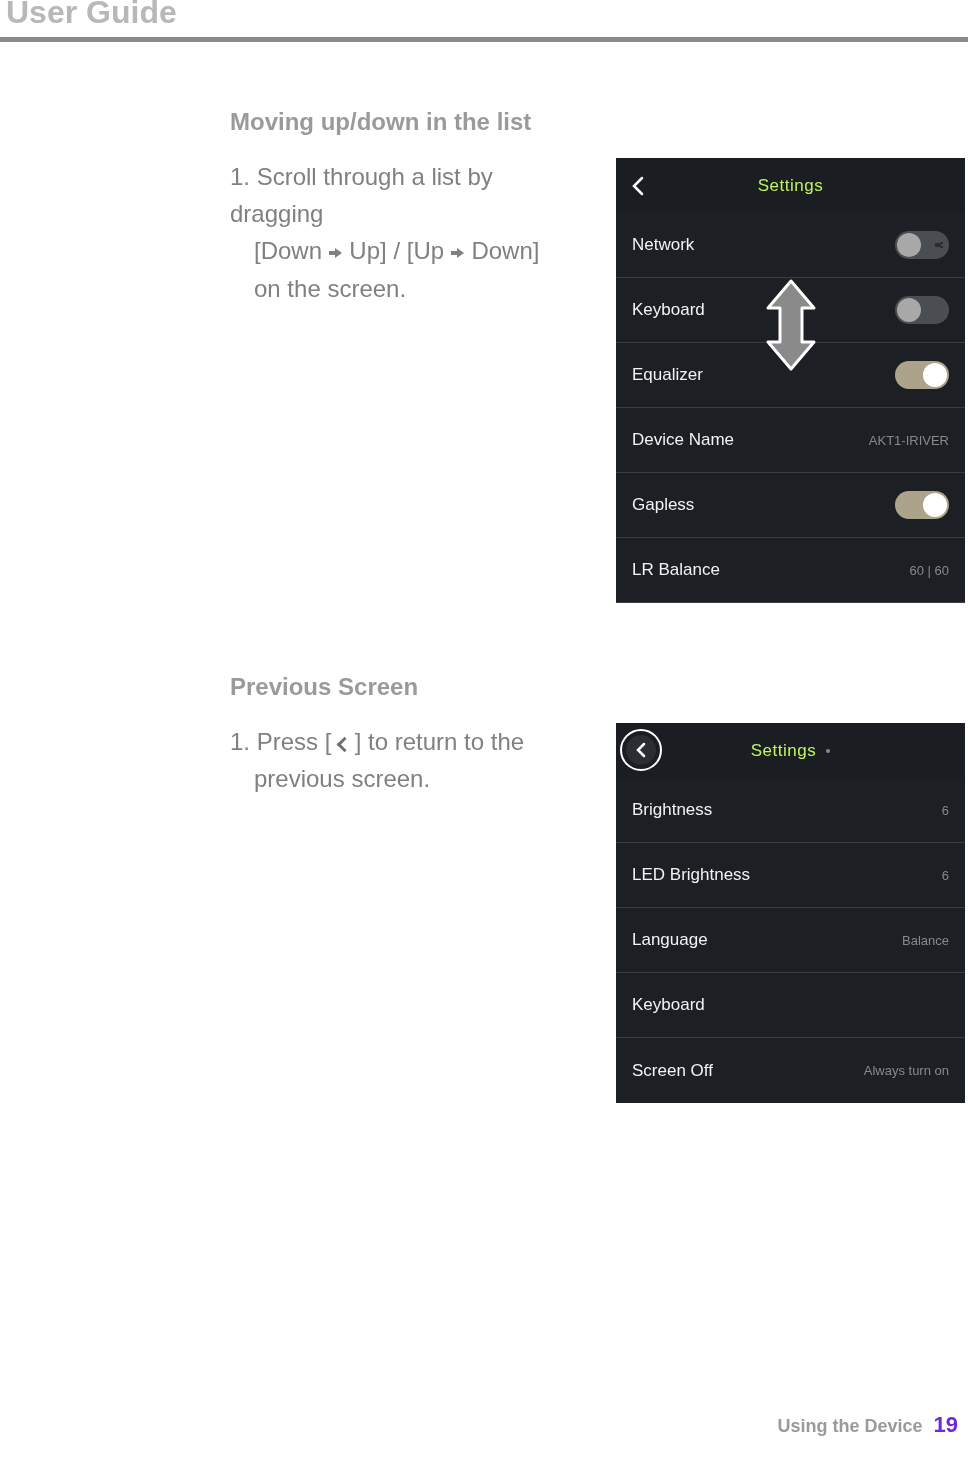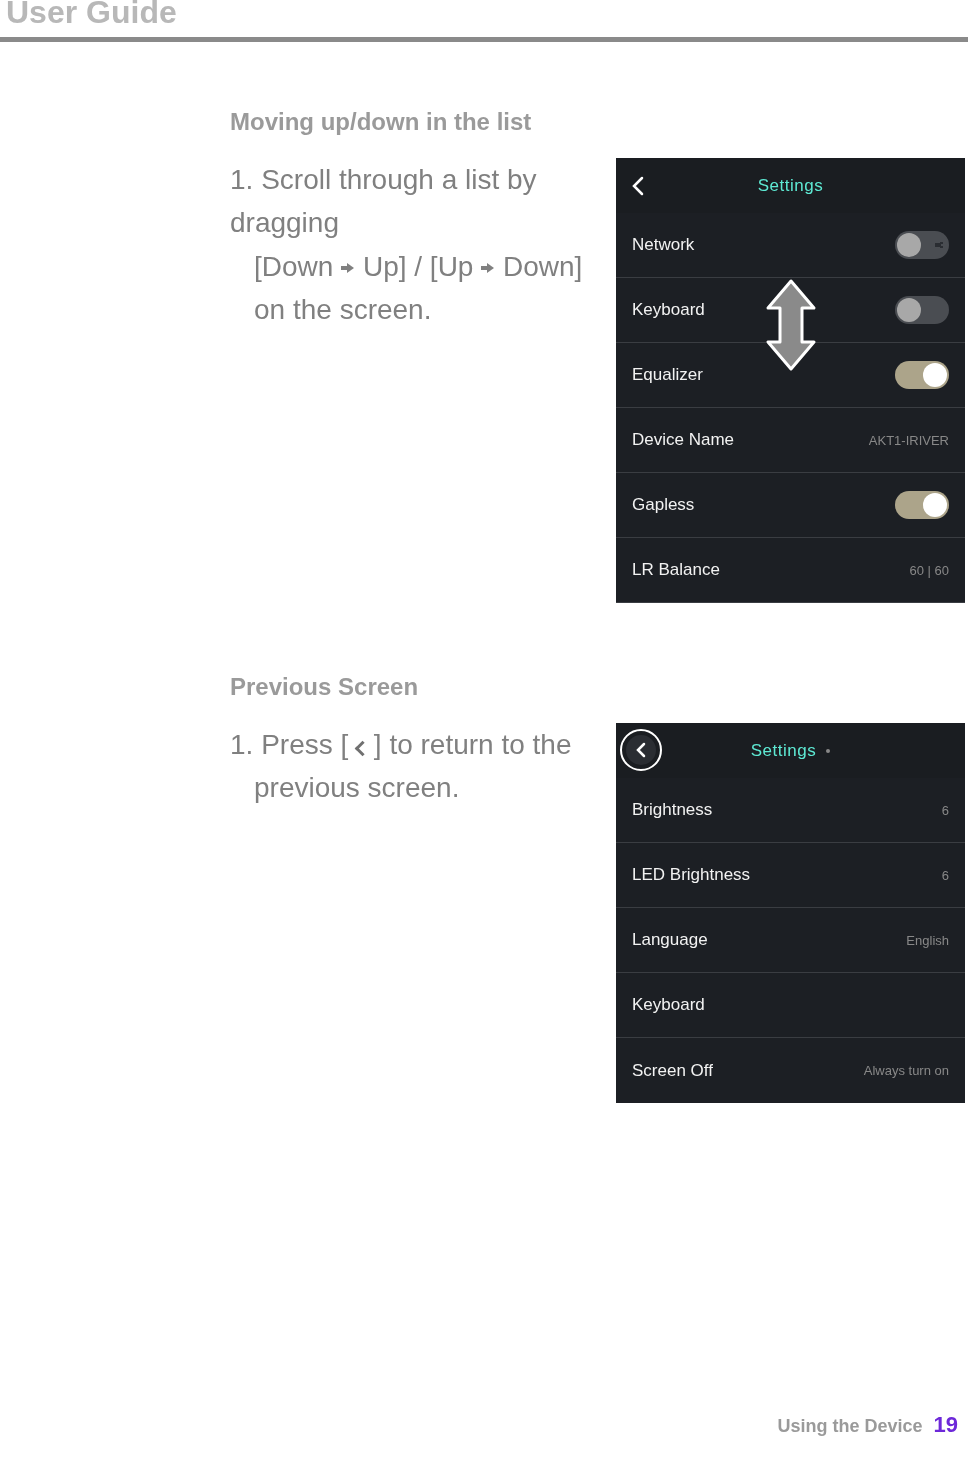--- a/index.html
+++ b/index.html
@@ -29,21 +29,21 @@
     font-weight: bold;
     color: #9a9a9a;
     margin-bottom: 22px;
   }
   .section {
     display: flex;
     margin-bottom: 70px;
   }
   .instruction-text {
     flex: 1;
-    font-size: 28px;
+    font-size: 24px;
     color: #808080;
     line-height: 1.55;
     padding-right: 32px;
   }
   .instruction-text .num {
     color: #808080;
   }
   .instruction-text .indent {
     padding-left: 24px;
     display: inline-block;
@@ -131,21 +131,21 @@
     height: 30px;
     border-radius: 50%;
     background: #2a2d32;
     display: flex;
     align-items: center;
     justify-content: center;
   }
   .phone-title {
     width: 100%;
     text-align: center;
-    color: #5eead4;
+    color: #bef264;
     font-size: 17px;
     letter-spacing: 0.5px;
   }
   .phone-title .dot {
     display: inline-block;
     width: 4px;
     height: 4px;
     background: #888;
     border-radius: 50%;
     vertical-align: middle;
@@ -317,21 +317,21 @@
       <div class="row">
         <span class="row-label">Brightness</span>
         <span class="row-value">6</span>
       </div>
       <div class="row">
         <span class="row-label">LED Brightness</span>
         <span class="row-value">6</span>
       </div>
       <div class="row">
         <span class="row-label">Language</span>
-        <span class="row-value">English</span>
+        <span class="row-value">Balance</span>
       </div>
       <div class="row">
         <span class="row-label">Keyboard</span>
       </div>
       <div class="row">
         <span class="row-label">Screen Off</span>
         <span class="row-value">Always turn on</span>
       </div>
     </div>
   </div>

